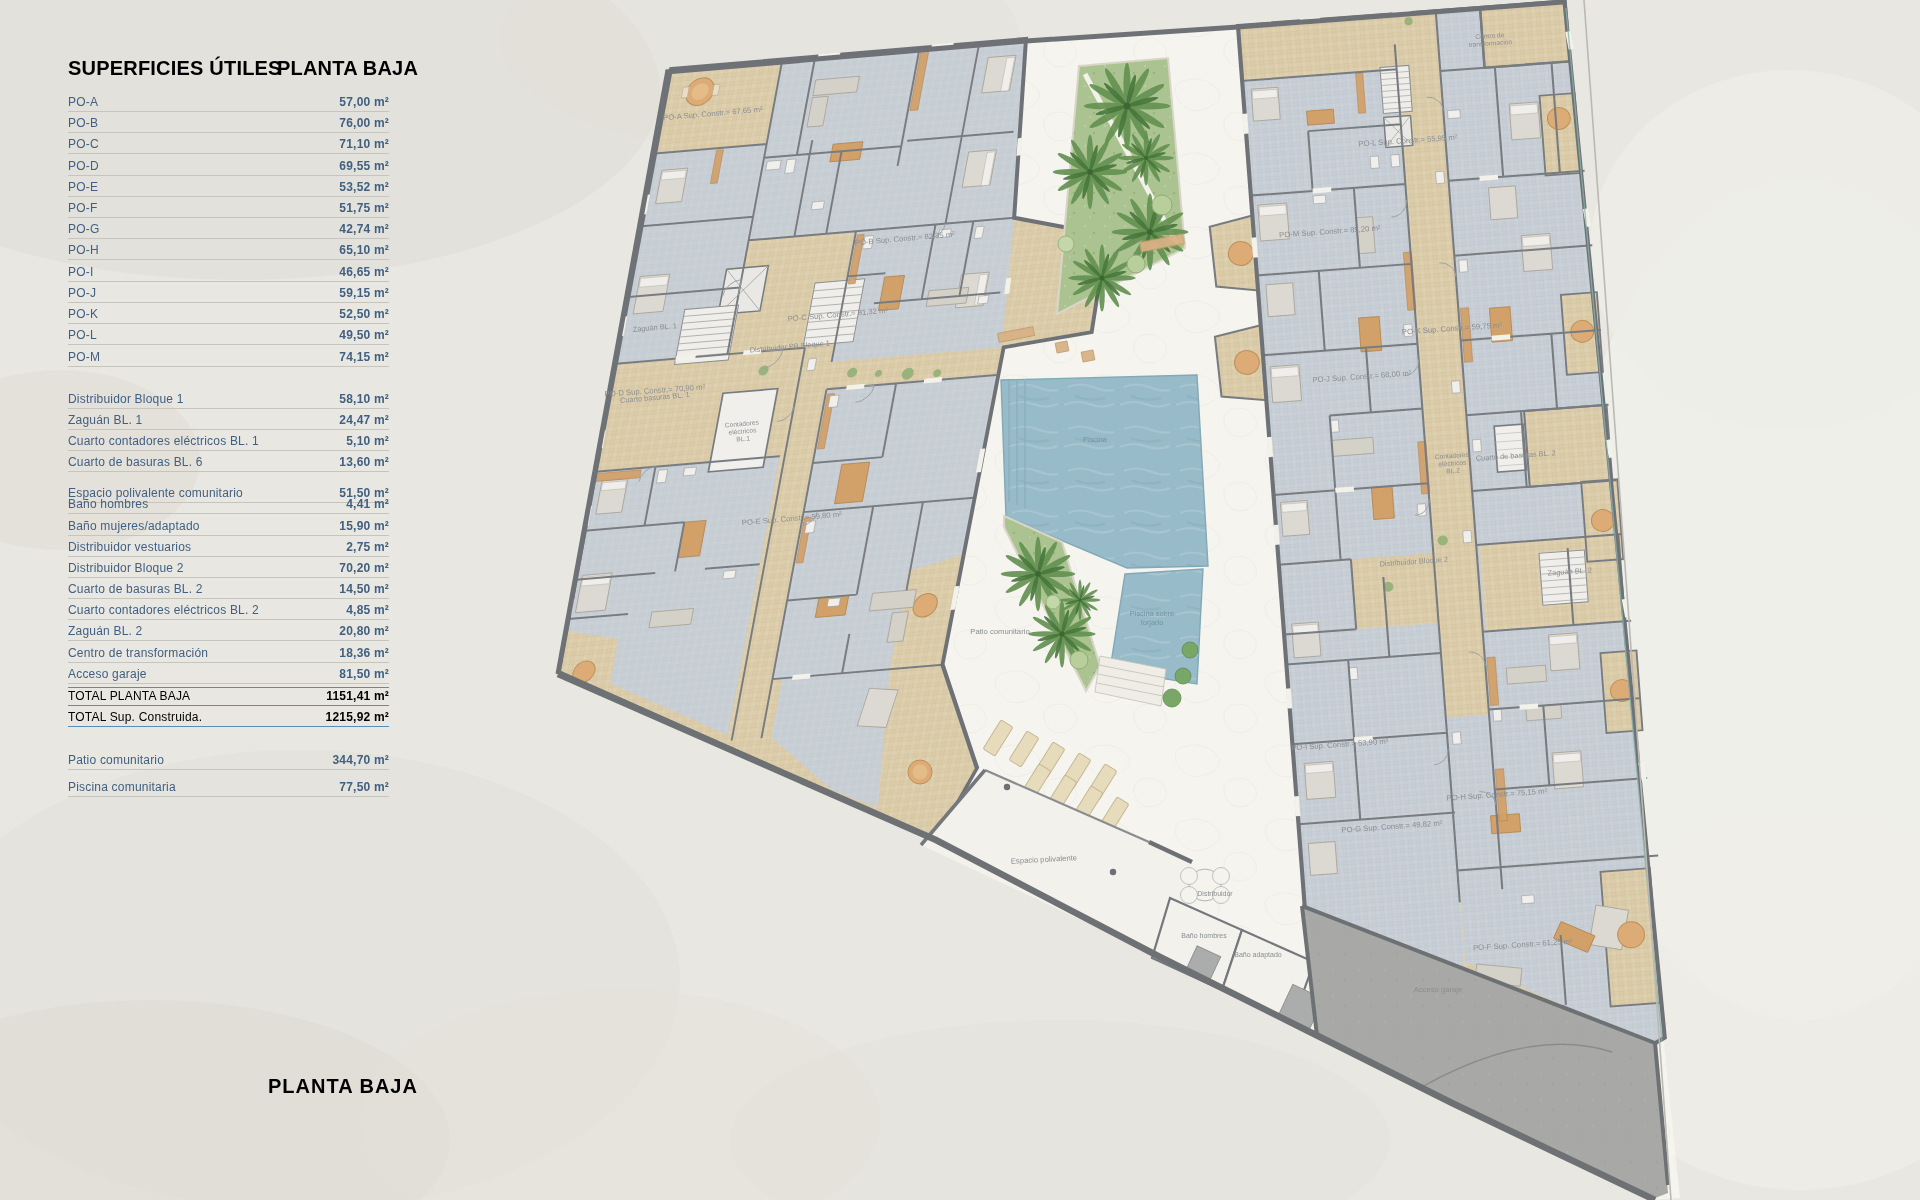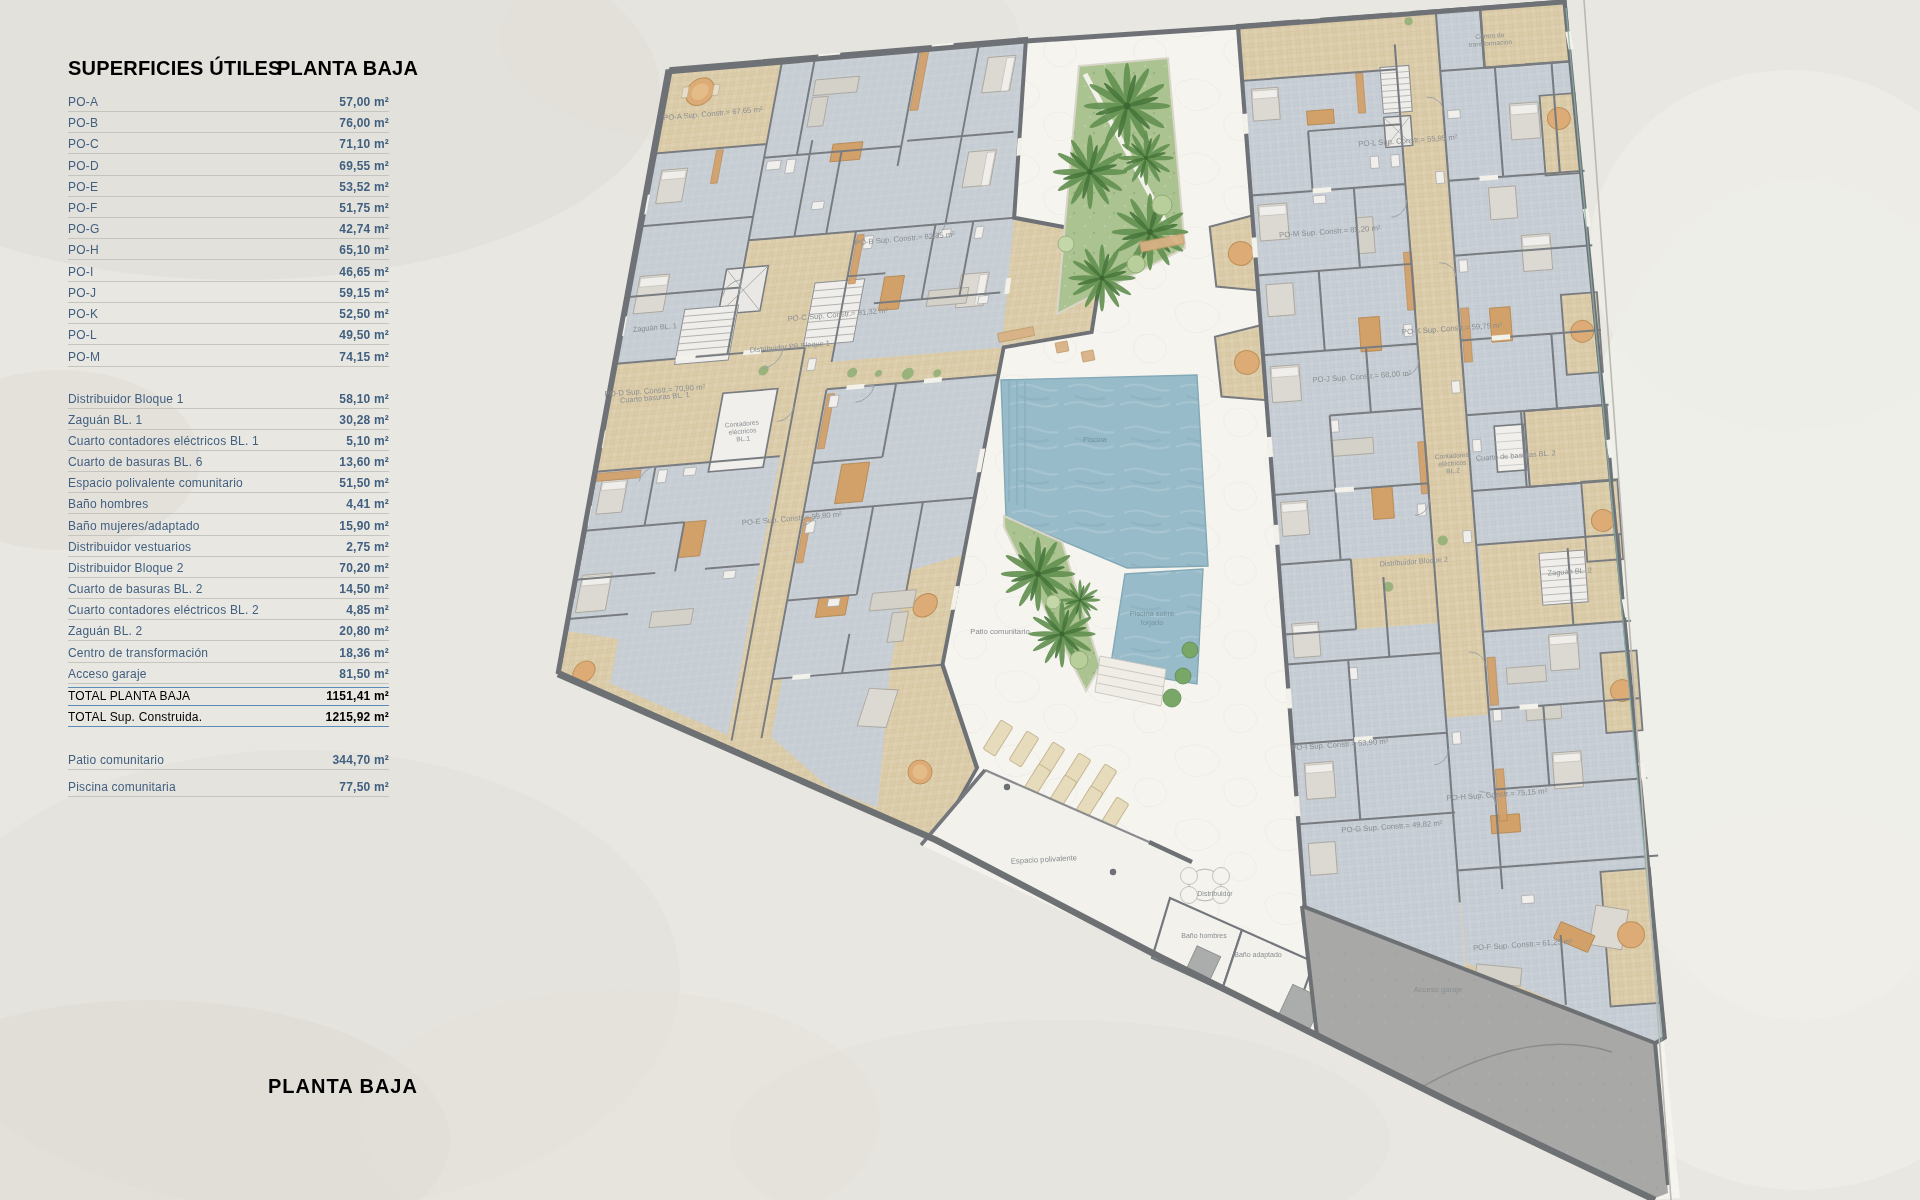--- a/index.html
+++ b/index.html
@@ -575,31 +575,31 @@
       <span>PO-M</span>
       <b>74,15 m²</b>
     </div>
 
 <div class="r" style="top:391px">
       <span>Distribuidor Bloque 1</span>
       <b>58,10 m²</b>
     </div>
 <div class="r" style="top:412px">
       <span>Zaguán BL. 1</span>
-      <b>30,28 m²</b>
+      <b>24,47 m²</b>
     </div>
 <div class="r" style="top:433px">
       <span>Cuarto contadores eléctricos BL. 1</span>
       <b>5,10 m²</b>
     </div>
 <div class="r" style="top:454px">
       <span>Cuarto de basuras BL. 6</span>
       <b>13,60 m²</b>
     </div>
-<div class="r" style="top:475px">
+<div class="r" style="top:485px">
       <span>Espacio polivalente comunitario</span>
       <b>51,50 m²</b>
     </div>
 <div class="r" style="top:496px">
       <span>Baño hombres</span>
       <b>4,41 m²</b>
     </div>
 <div class="r" style="top:518px">
       <span>Baño mujeres/adaptado</span>
       <b>15,90 m²</b>

